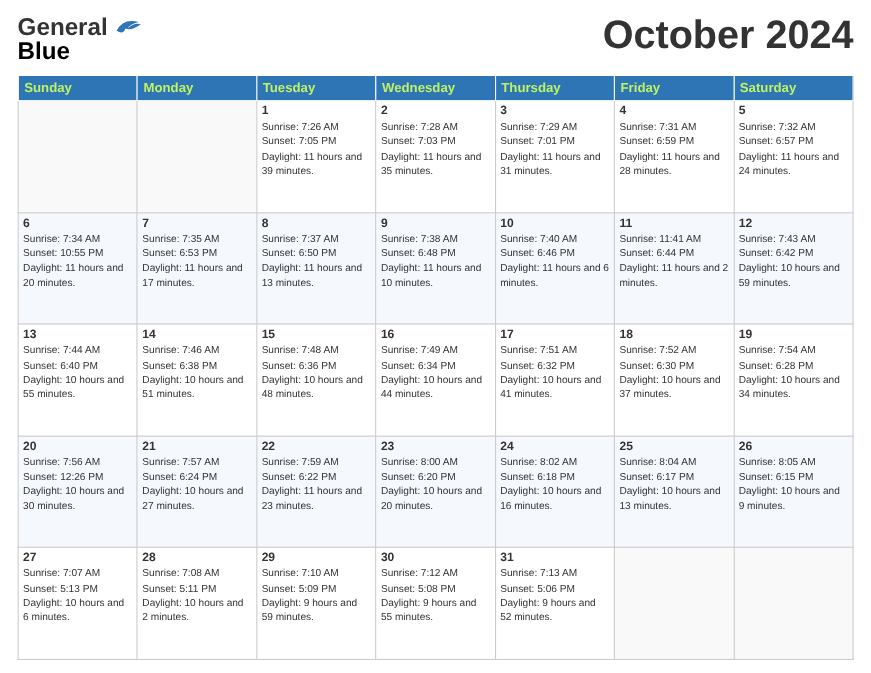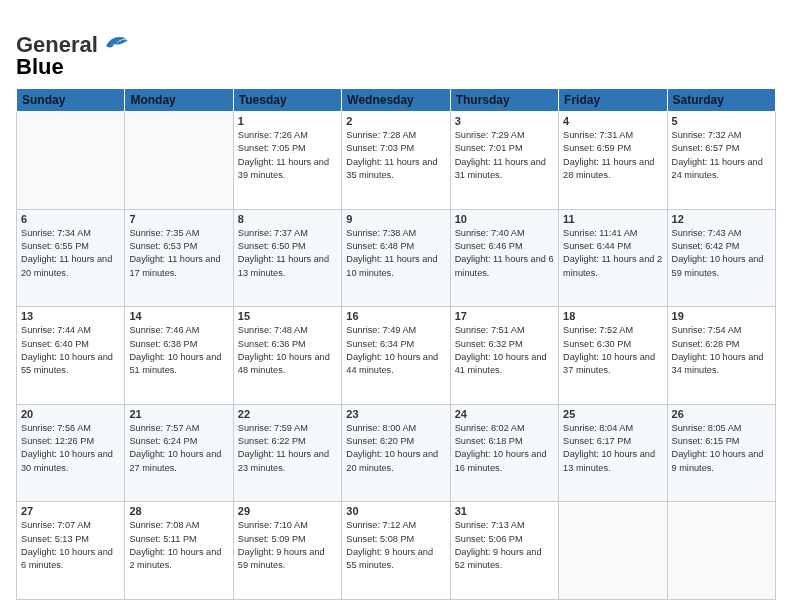--- a/index.html
+++ b/index.html
@@ -23,22 +23,21 @@
       align-items: flex-start;
       margin-bottom: 8px;
     }
     .logo {
       display: flex;
       flex-direction: column;
       align-items: flex-start;
     }
     .logo-row {
       display: flex;
-      align-items: flex-start;
-      margin-top: 20px;
+      align-items: center;
     }
     .title-block {
       text-align: right;
     }
     .month-title {
       font-size: 36px;
       font-weight: bold;
       color: #333;
       line-height: 1.1;
     }
@@ -47,21 +46,21 @@
       color: #555;
     }
     .calendar {
       flex: 1;
       border-collapse: collapse;
       width: 100%;
       table-layout: fixed;
     }
     .calendar th {
       background: #2e75b6;
-      color: #0f172a;
+      color: #bef264;
       font-size: 12px;
       font-weight: bold;
       padding: 4px 5px;
       text-align: left;
       border: 1px solid #fff;
     }
     .calendar td {
       vertical-align: top;
       border: 1px solid #ccc;
       padding: 3px 4px;
@@ -95,20 +94,21 @@
     <div class="logo">
       <div class="logo-row">
         <span style="font-size:22px;font-weight:bold;color:#333;">General</span>
         <svg width="32" height="22" viewBox="0 0 32 22">
           <path d="M8,14 Q14,2 28,6 Q20,8 18,12 Q24,6 30,8 Q22,14 16,12 Q14,18 8,14Z" fill="#2e75b6"></path>
         </svg>
       </div>
       <span style="font-size:22px;font-weight:bold;color:#000000;margin-top:-4px;">Blue</span>
     </div>
     <div class="title-block">
+      <div class="month-title">October 2024</div>
     </div>
   </div>
 
   <table class="calendar">
     <thead>
       <tr>
         <th>Sunday</th>
         <th>Monday</th>
         <th>Tuesday</th>
         <th>Wednesday</th>
@@ -160,21 +160,21 @@
             <span>Sunset: 6:57 PM</span><br>
             <span>Daylight: 11 hours and 24 minutes.</span>
           </div>
         </td>
         </tr>
         <tr>
           <td>
           <span class="day-num">6</span>
           <div class="day-info">
             <span>Sunrise: 7:34 AM</span><br>
-            <span>Sunset: 6:55 PM</span><br>
+            <span>Sunset: 10:55 PM</span><br>
             <span>Daylight: 11 hours and 20 minutes.</span>
           </div>
         </td>
           <td>
           <span class="day-num">7</span>
           <div class="day-info">
             <span>Sunrise: 7:35 AM</span><br>
             <span>Sunset: 6:53 PM</span><br>
             <span>Daylight: 11 hours and 17 minutes.</span>
           </div>

